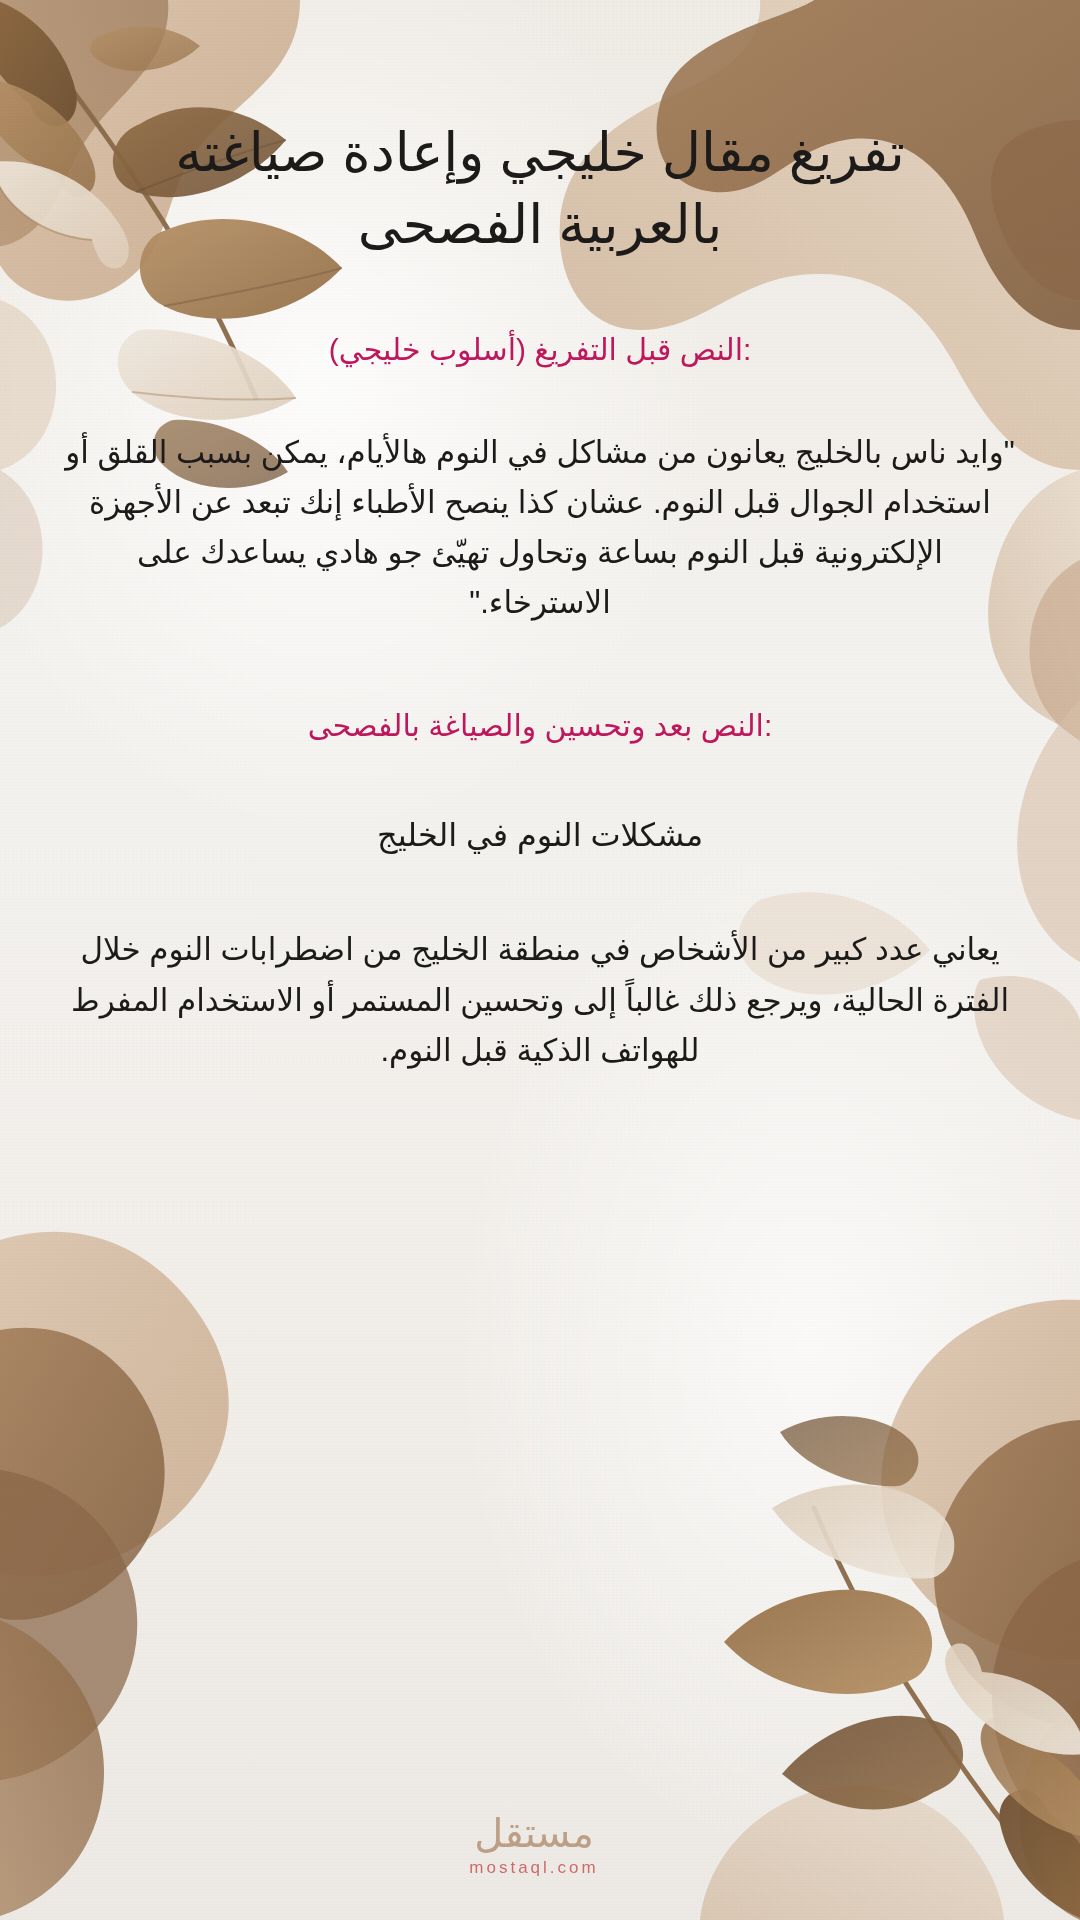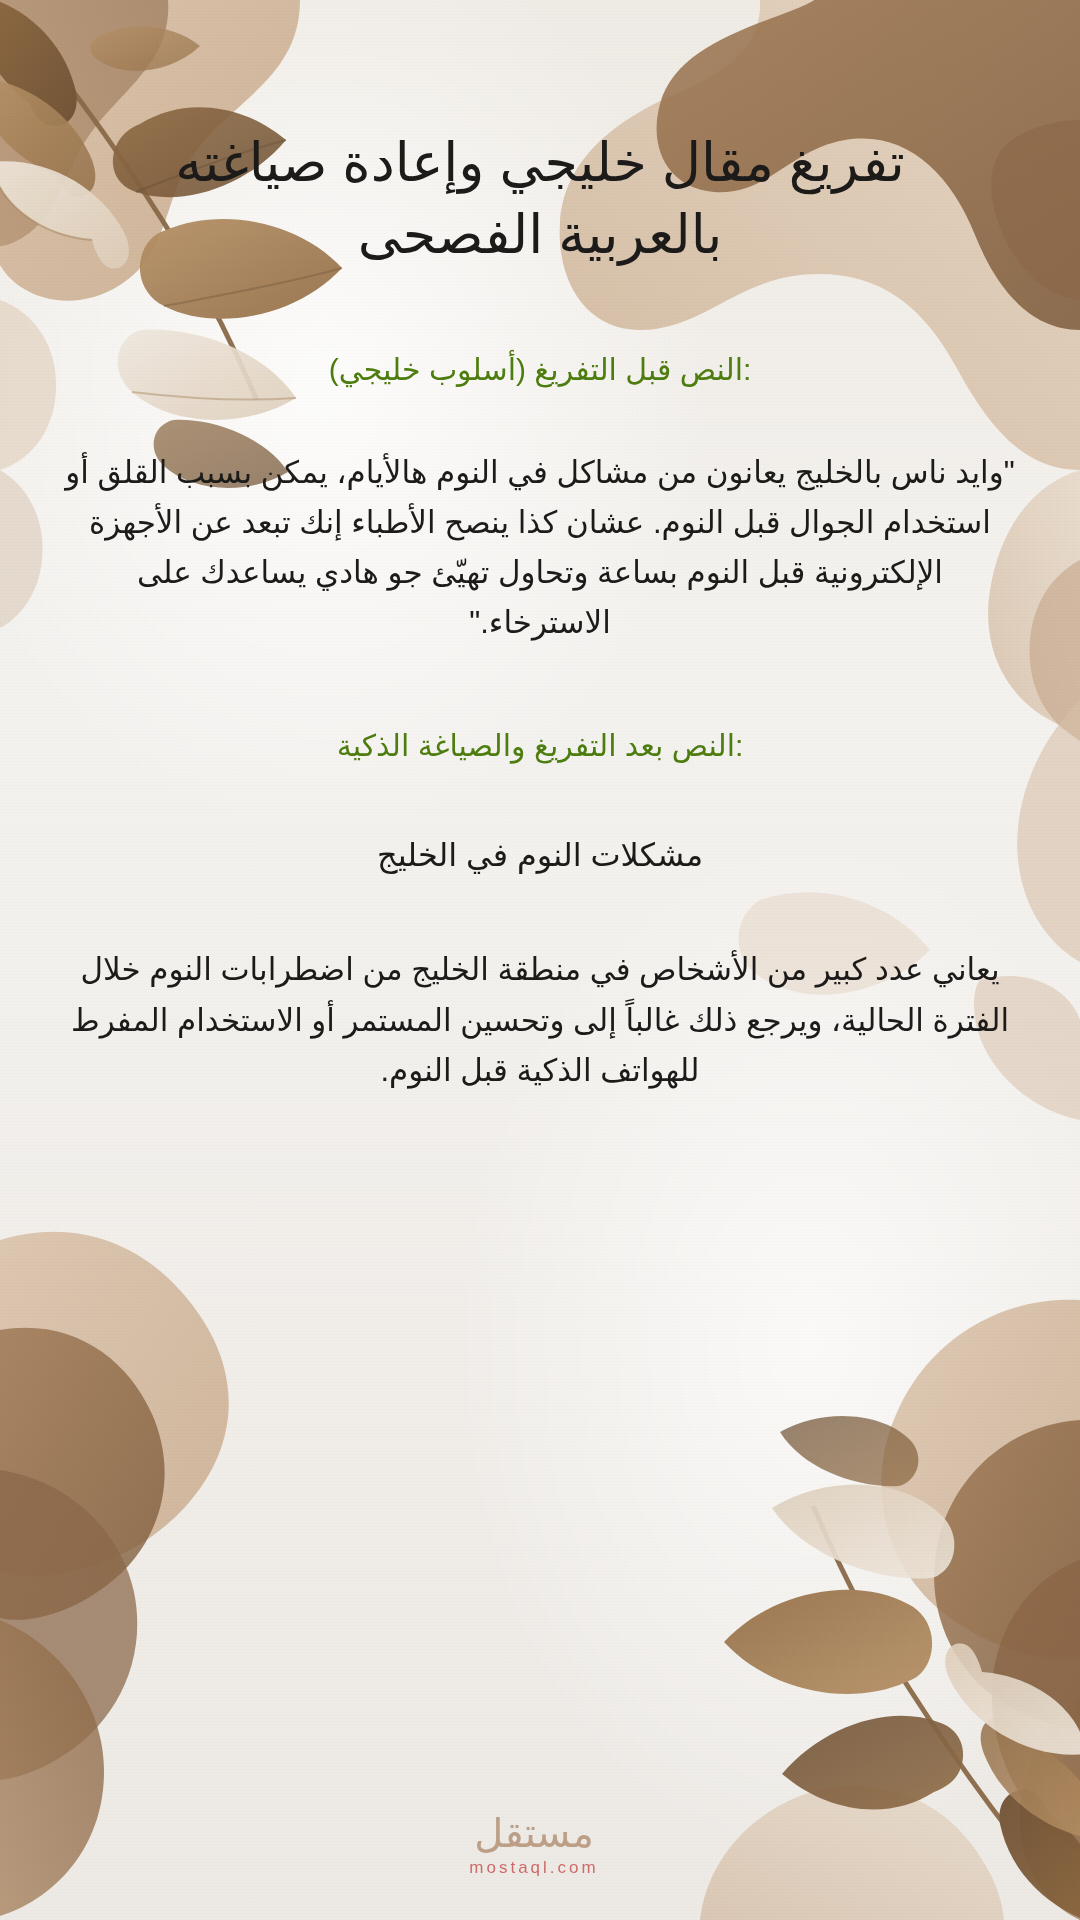--- a/index.html
+++ b/index.html
@@ -44,34 +44,34 @@
     position: absolute;
     left: 0; right: 0;
     top: 0;
     padding: 0 64px;
     box-sizing: border-box;
     text-align: center;
     z-index: 5;
   }
 
   .title {
-    margin: 14px;
+    margin: 4px;
     padding-top: 112px;
     font-size: 54px;
     line-height: 1.34;
     font-weight: 400;
     color: #1c1b1a;
     letter-spacing: 0;
   }
 
   .section-label {
     margin: 0;
     font-size: 30px;
     line-height: 1.5;
-    color: #4d7c0f;
+    color: #be185d;
     font-weight: 400;
   }
   .label-before { padding-top: 62px; }
   .label-after  { padding-top: 74px; }
 
   .body-para {
     margin: 0;
     font-size: 31px;
     line-height: 1.62;
     color: #1c1b1a;
@@ -234,21 +234,21 @@
 
     <h1 class="title">
       <span>تفريغ مقال خليجي وإعادة صياغته</span><br>
       <span>بالعربية الفصحى</span>
     </h1>
 
     <p class="section-label label-before">:النص قبل التفريغ (أسلوب خليجي)</p>
 
     <p class="body-para para-quote">"وايد ناس بالخليج يعانون من مشاكل في النوم هالأيام، يمكن بسبب القلق أو استخدام الجوال قبل النوم. عشان كذا ينصح الأطباء إنك تبعد عن الأجهزة الإلكترونية قبل النوم بساعة وتحاول تهيّئ جو هادي يساعدك على الاسترخاء."</p>
 
-    <p class="section-label label-after">:النص بعد التفريغ والصياغة الذكية</p>
+    <p class="section-label label-after">:النص بعد وتحسين والصياغة بالفصحى</p>
 
     <p class="body-para subheading">مشكلات النوم في الخليج</p>
 
     <p class="body-para para-final-1">يعاني عدد كبير من الأشخاص في منطقة الخليج من اضطرابات النوم خلال الفترة الحالية، ويرجع ذلك غالباً إلى وتحسين المستمر أو الاستخدام المفرط للهواتف الذكية قبل النوم.</p>
 
   </div>
 
   <div class="watermark">
     <div class="wm-word">مستقل</div>
     <div class="wm-domain">mostaql.com</div>

